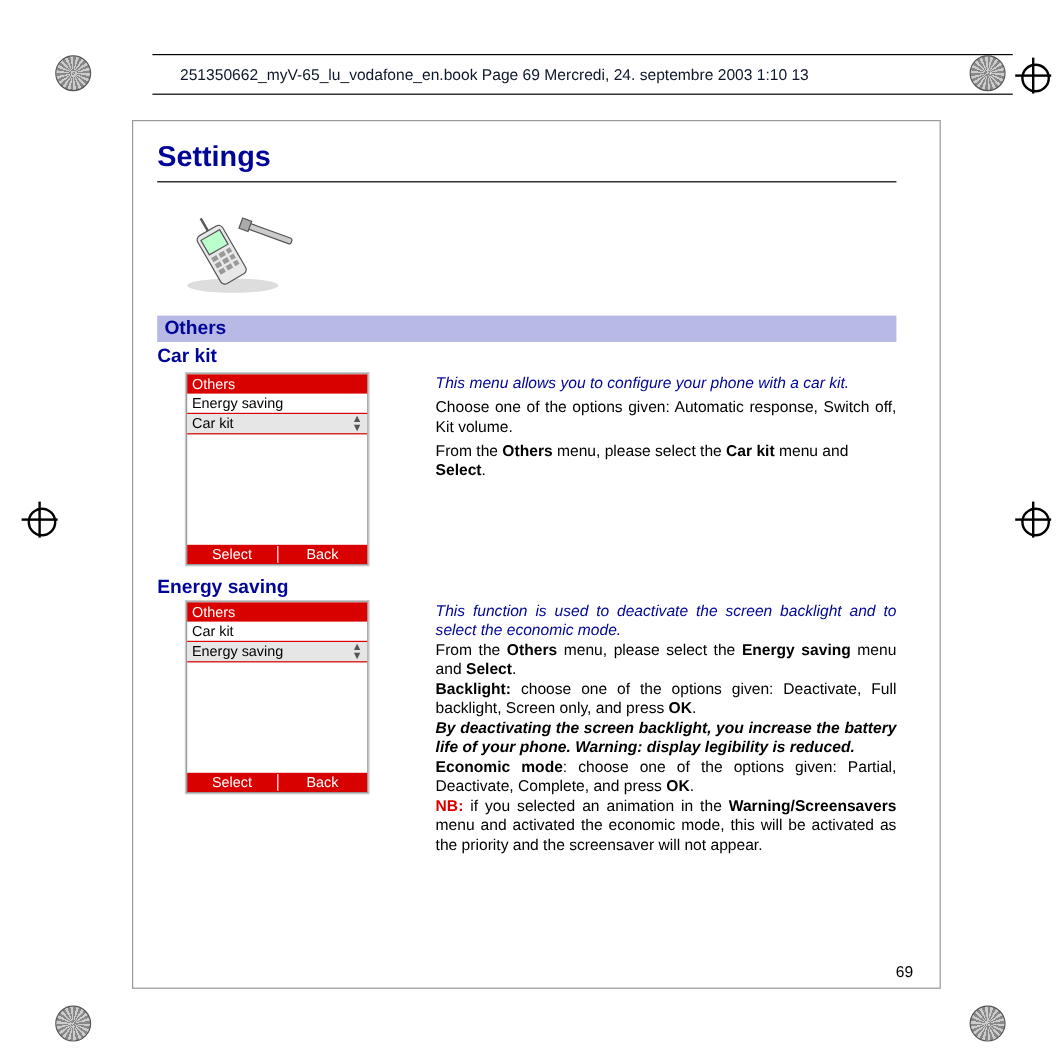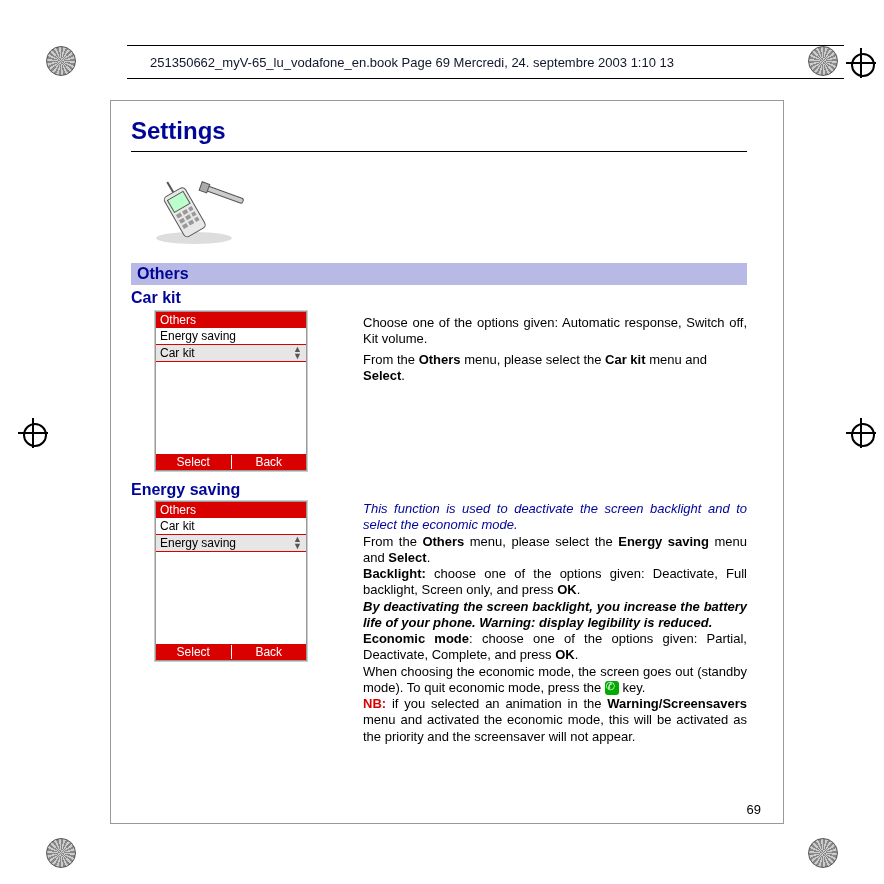--- a/index.html
+++ b/index.html
@@ -238,20 +238,21 @@
           </div>
         <div class="ps-body"></div>
         <div class="ps-footer">
           <span>Select</span>
           <div class="div"></div>
           <span>Back</span>
         </div>
       </div>
     </div>
     <div class="right">
+      <div class="ital">This menu allows you to configure your phone with a car kit.</div>
       <div style="margin-top:4px; text-align:justify">Choose one of the options given: Automatic response, Switch off, Kit volume.</div>
       <div style="margin-top:4px">
         <span>From the </span><span class="b">Others</span><span> menu, please select the </span><span class="b">Car kit</span><span> menu and </span><span class="b">Select</span><span>.</span>
       </div>
     </div>
   </div>
 
   <div class="sub-title">Energy saving</div>
   <div class="row" style="margin-top:-2px">
     <div class="left">
@@ -278,22 +279,19 @@
         <span>From the </span><span class="b">Others</span><span> menu, please select the </span><span class="b">Energy saving</span><span> menu and </span><span class="b">Select</span><span>.</span>
       </div>
       <div>
         <span class="b">Backlight:</span><span> choose one of the options given: Deactivate, Full backlight, Screen only, and press </span><span class="b">OK</span><span>.</span>
       </div>
       <div class="warn-ital">By deactivating the screen backlight, you increase the battery life of your phone. Warning: display legibility is reduced.</div>
       <div>
         <span class="b">Economic mode</span><span>: choose one of the options given: Partial, Deactivate, Complete, and press </span><span class="b">OK</span><span>.</span>
       </div>
       <div>
-        <span>When choosing the economic mode, the screen goes out (standby mode). To quit economic mode, press the </span><span class="call-icon"></span><span> key.</span>
-      </div>
-      <div>
         <span class="red">NB:</span><span> if you selected an animation in the </span><span class="b">Warning/Screensavers</span><span> menu and activated the economic mode, this will be activated as the priority and the screensaver will not appear.</span>
       </div>
     </div>
   </div>
 
   <div class="page-num">69</div>
 </div>
 
 </body></html>

